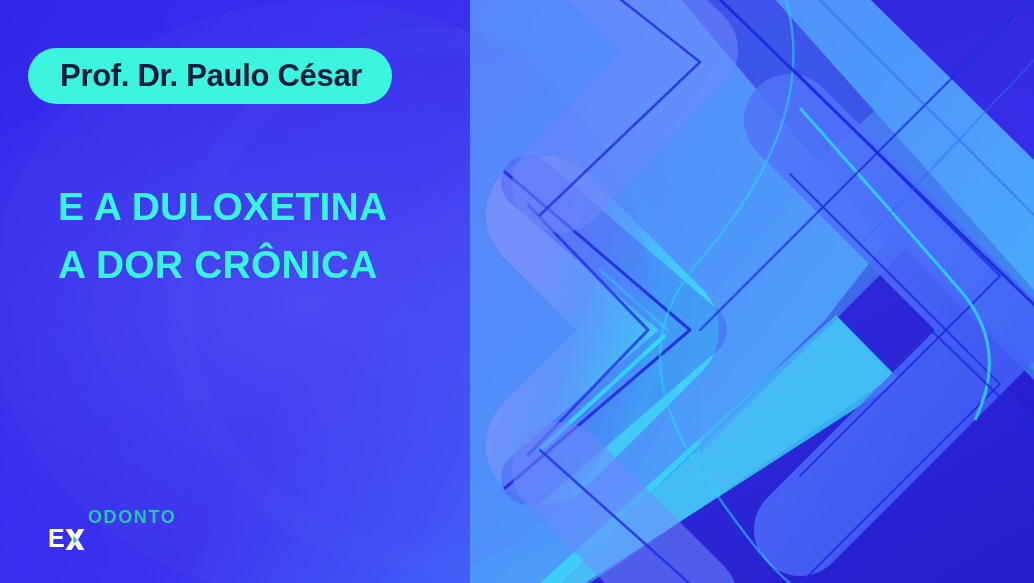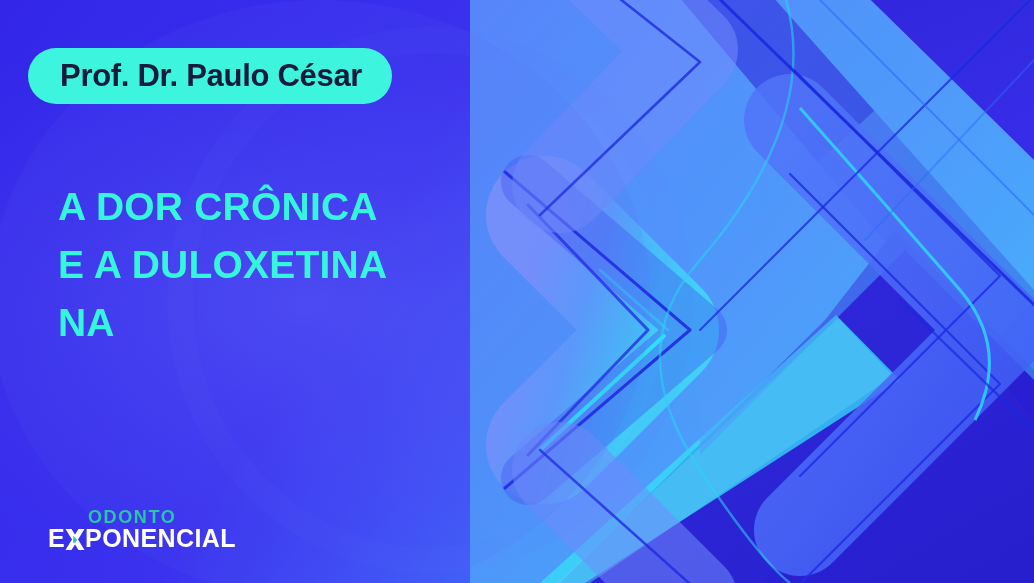--- a/index.html
+++ b/index.html
@@ -238,35 +238,33 @@
       <ellipse cx="320" cy="300" rx="330" ry="300" fill="#5560f6" opacity="0.10"></ellipse>
       <ellipse cx="430" cy="300" rx="250" ry="260" fill="none" stroke="#6a75f8" stroke-width="26" opacity="0.06"></ellipse>
     </g>
   </svg>
 
   <div class="content">
 
     <div class="speaker-pill">Prof. Dr. Paulo César</div>
 
     <div class="headline">
+      <span class="ln">E A DULOXETINA</span>
       <span class="ln">A DOR CRÔNICA</span>
-      <span class="ln">E A DULOXETINA</span>
-      <span class="ln">NA</span>
     </div>
 
     <div class="logo">
       <div class="logo-word-top">ODONTO</div>
       <div class="logo-word-bottom">
         <span>E</span>
         <span class="logo-x-mark">
           <svg viewBox="0 0 22 25" width="22" height="25" aria-hidden="true">
             <path d="M1.5 2 L7.5 2 L20.5 23 L14.5 23 Z" fill="#ffffff"></path>
             <path d="M20.5 2 L14.5 2 L1.5 23 L7.5 23 Z" fill="#ffffff"></path>
             <path d="M8.6 12.5 L13.4 12.5 L11 16.3 Z" fill="#25c9a5"></path>
             <path d="M9.3 8.4 L12.9 12.5 L9.3 16.6 Z" fill="#25c9a5" opacity="0.95"></path>
           </svg>
         </span>
-        <span>PONENCIAL</span>
       </div>
     </div>
 
   </div>
 </div>
 
 </body></html>

